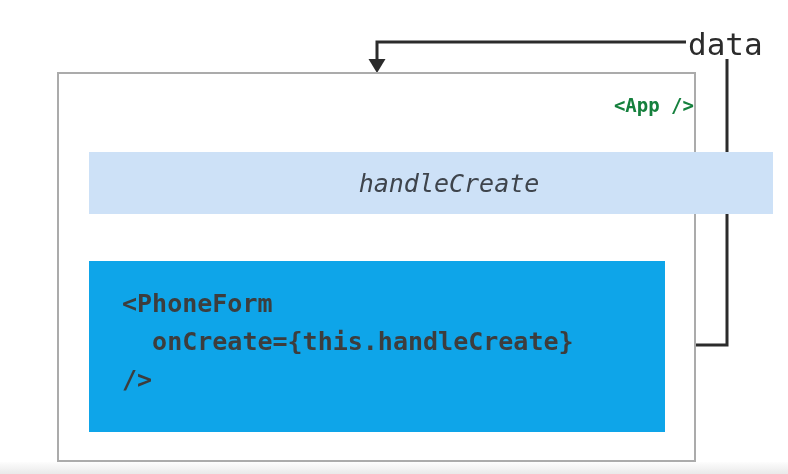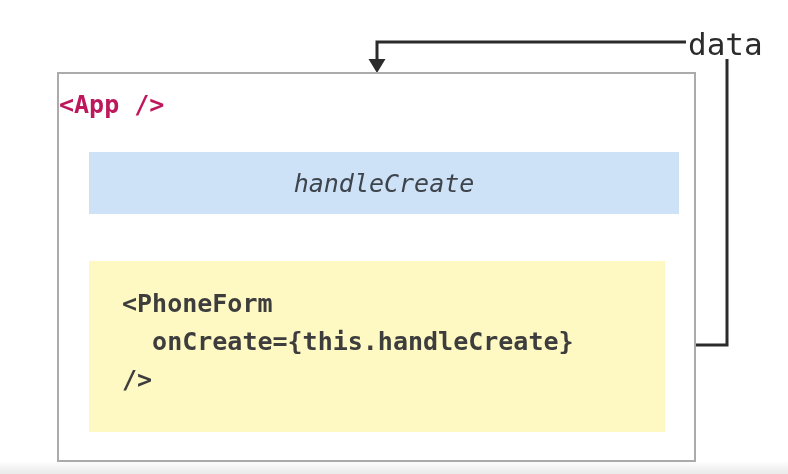--- a/index.html
+++ b/index.html
@@ -16,48 +16,49 @@
     left: 57px; top: 72px;
     width: 639px; height: 390px;
     border: 2px solid #ababab;
     background: #ffffff;
     box-sizing: border-box;
   }
 
   .app-title {
     position: absolute;
     left: 0; right: 0; top: 16px;
-    text-align: left;
+    text-align: right;
     font-weight: bold;
-    font-size: 25px;
+    font-size: 19px;
     line-height: 30px;
-    color: #be185d;
+    color: #15803d;
   }
 
   .handler-box {
     position: absolute;
     left: 30px; top: 78px;
-    width: 590px; height: 62px;
+    width: 648px; height: 62px;
     background: #cde1f7;
     display: flex;
     align-items: center;
     justify-content: center;
+    padding-left: 36px;
   }
 
   .handler-label {
     font-style: italic;
     font-size: 25px;
     color: #3e444c;
   }
 
   .phoneform-box {
     position: absolute;
     left: 30px; top: 187px;
     width: 576px; height: 171px;
-    background: #fef9c3;
+    background: #0ea5e9;
   }
 
   .code {
     position: absolute;
     left: 33px; top: 24px;
     font-weight: bold;
     font-size: 25px;
     line-height: 38px;
     color: #3d3d3d;
   }

